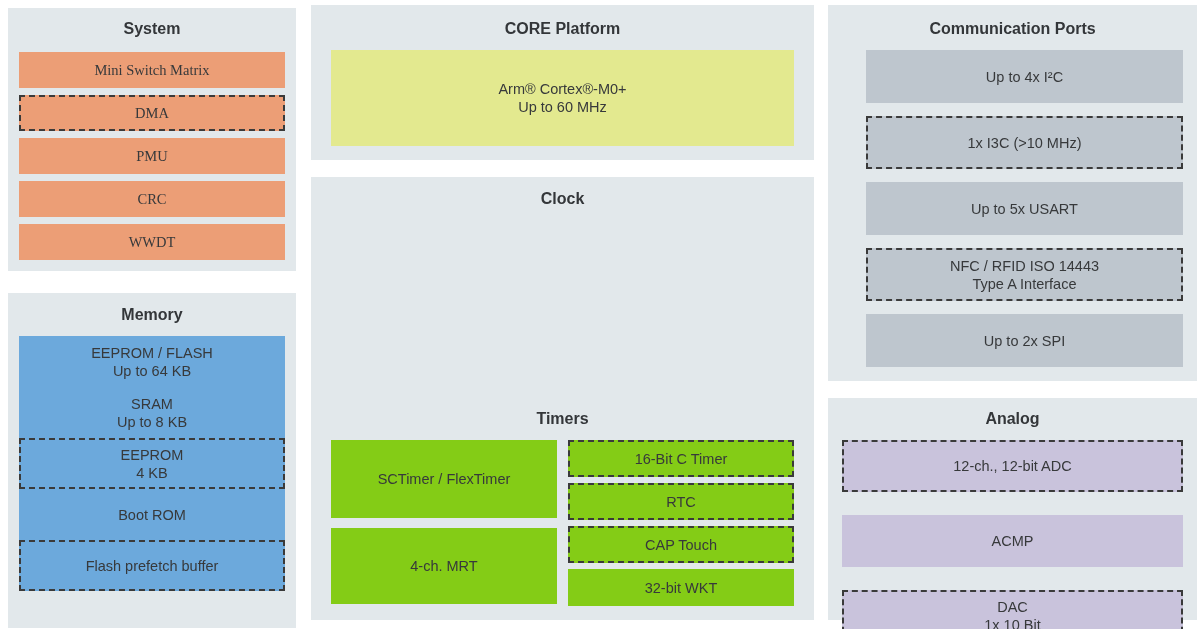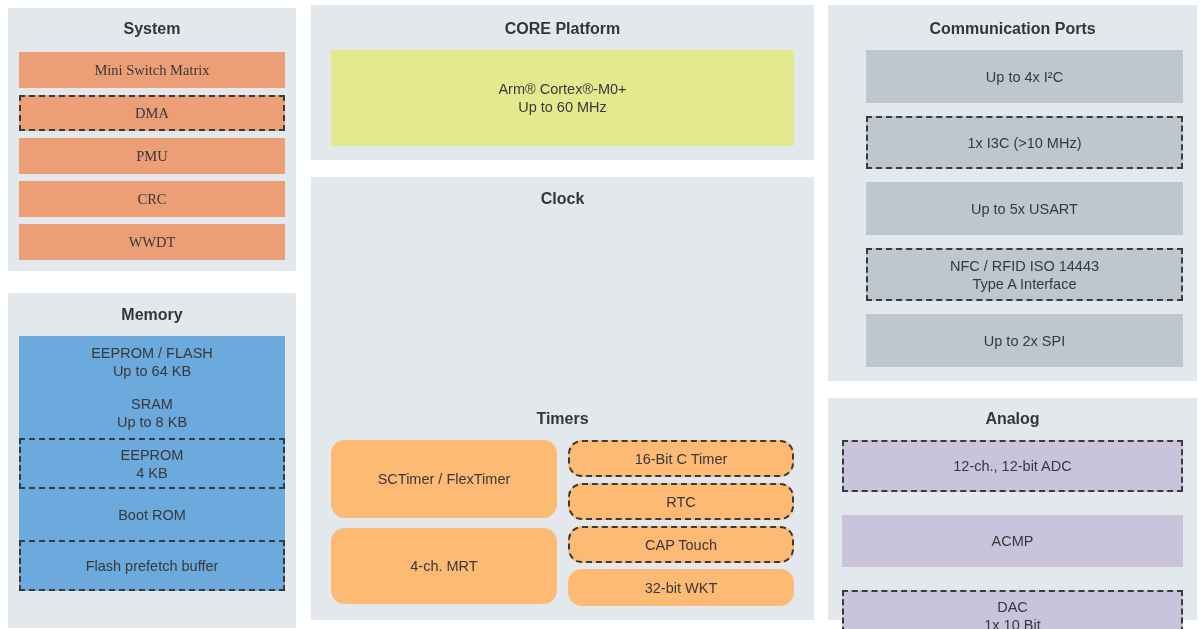--- a/index.html
+++ b/index.html
@@ -31,21 +31,21 @@
     color: #37393B;
     box-sizing: border-box;
     flex: 0 0 auto;
   }
   .dashed { border: 2px dashed #3A3A3A; }
 
   .c-system { background: #EC9E76; font-family: Liberation Serif, serif; }
   .c-memory { background: #6CA9DC; }
   .c-core   { background: #E3E98F; }
   .c-clock  { background: #D8BF8C; }
-  .c-timers { background: #fdba74; border-radius: 14px; }
+  .c-timers { background: #84cc16; }
   .c-comm   { background: #BEC6CE; }
   .c-analog { background: #C9C3DC; }
 
   
   #panel-system { left: 8px; top: 8px; width: 288px; height: 263px; }
   #panel-system .panel-title { margin-top: 12px; }
   #panel-system .blocks { margin: 14px 11px 0; display: flex; flex-direction: column; gap: 7px; }
   #panel-system .block { height: 36px; }
 
   

